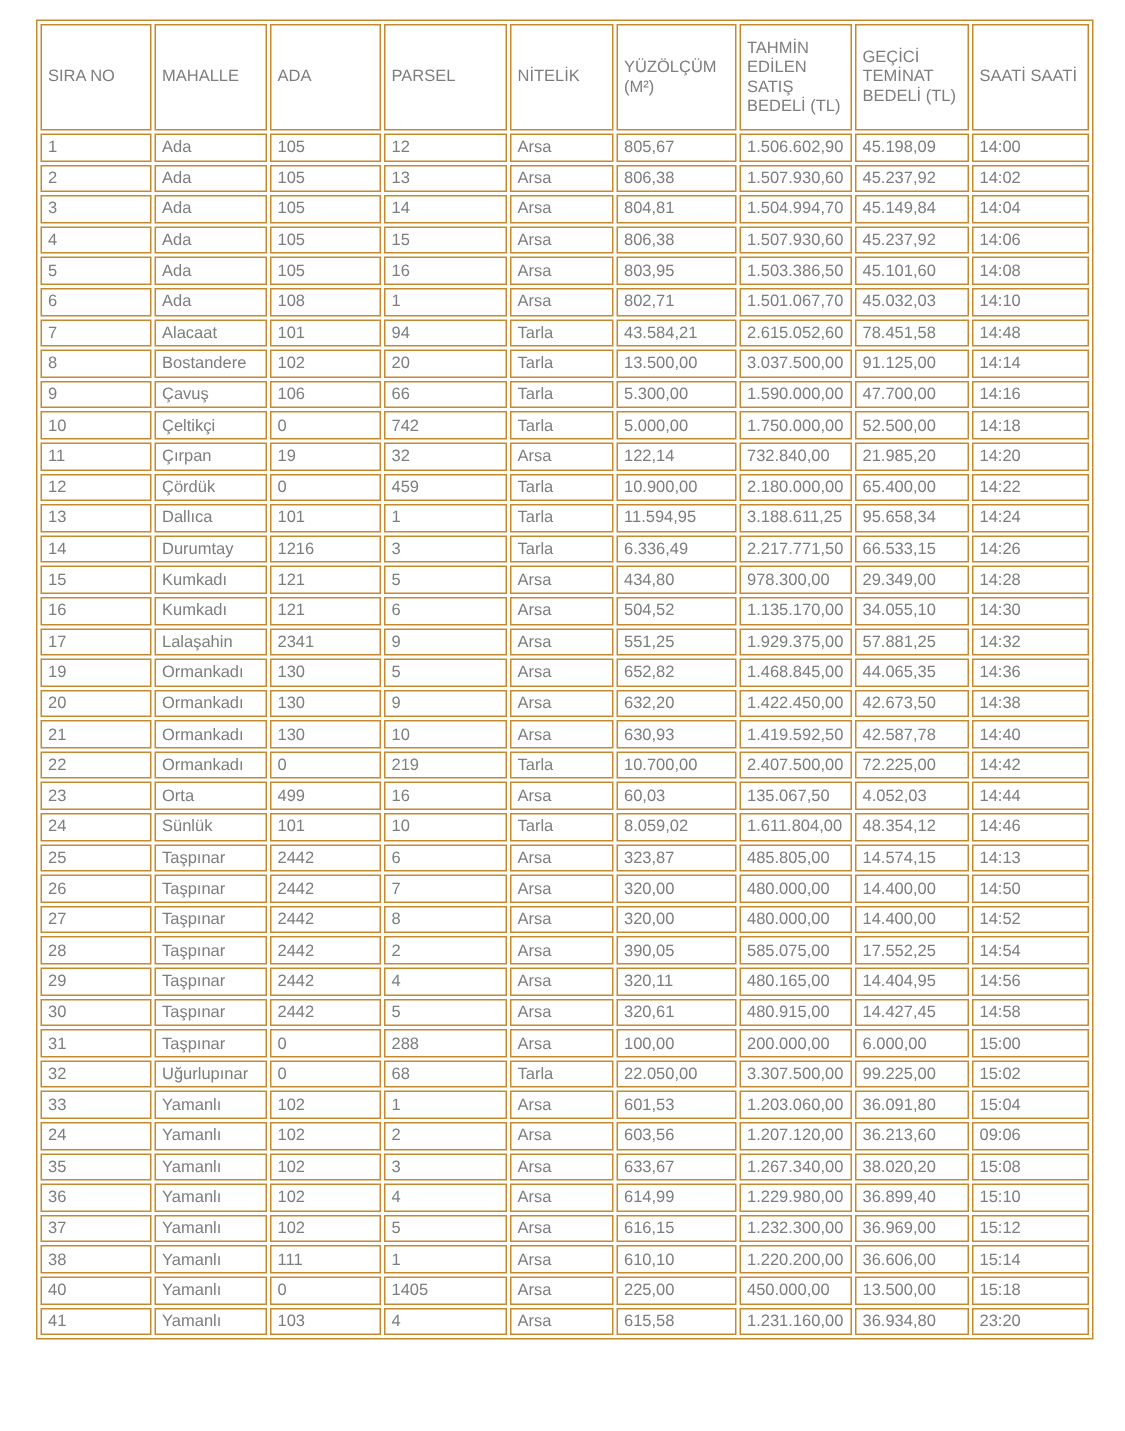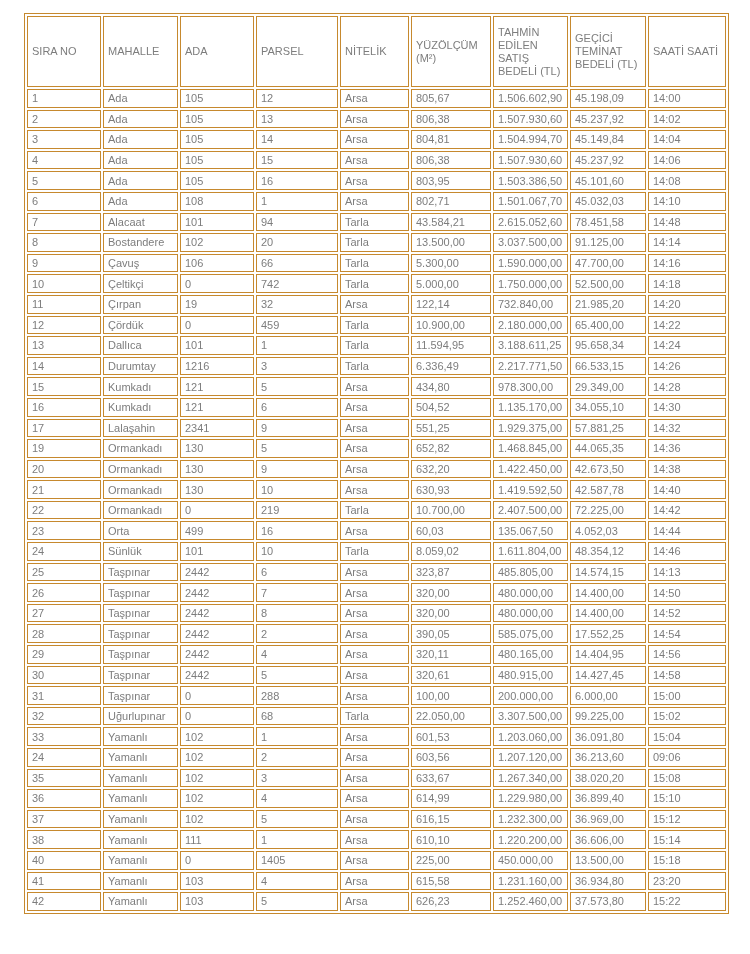--- a/index.html
+++ b/index.html
@@ -500,27 +500,16 @@
             <td>41</td>
             <td>Yamanlı</td>
             <td>103</td>
             <td>4</td>
             <td>Arsa</td>
             <td>615,58</td>
             <td>1.231.160,00</td>
             <td>36.934,80</td>
             <td>23:20</td>
           </tr>
-          <tr>
-            <td>42</td>
-            <td>Yamanlı</td>
-            <td>103</td>
-            <td>5</td>
-            <td>Arsa</td>
-            <td>626,23</td>
-            <td>1.252.460,00</td>
-            <td>37.573,80</td>
-            <td>15:22</td>
-          </tr>
         </tbody>
     </table>
   </div>
 </div>
 
 </body></html>

